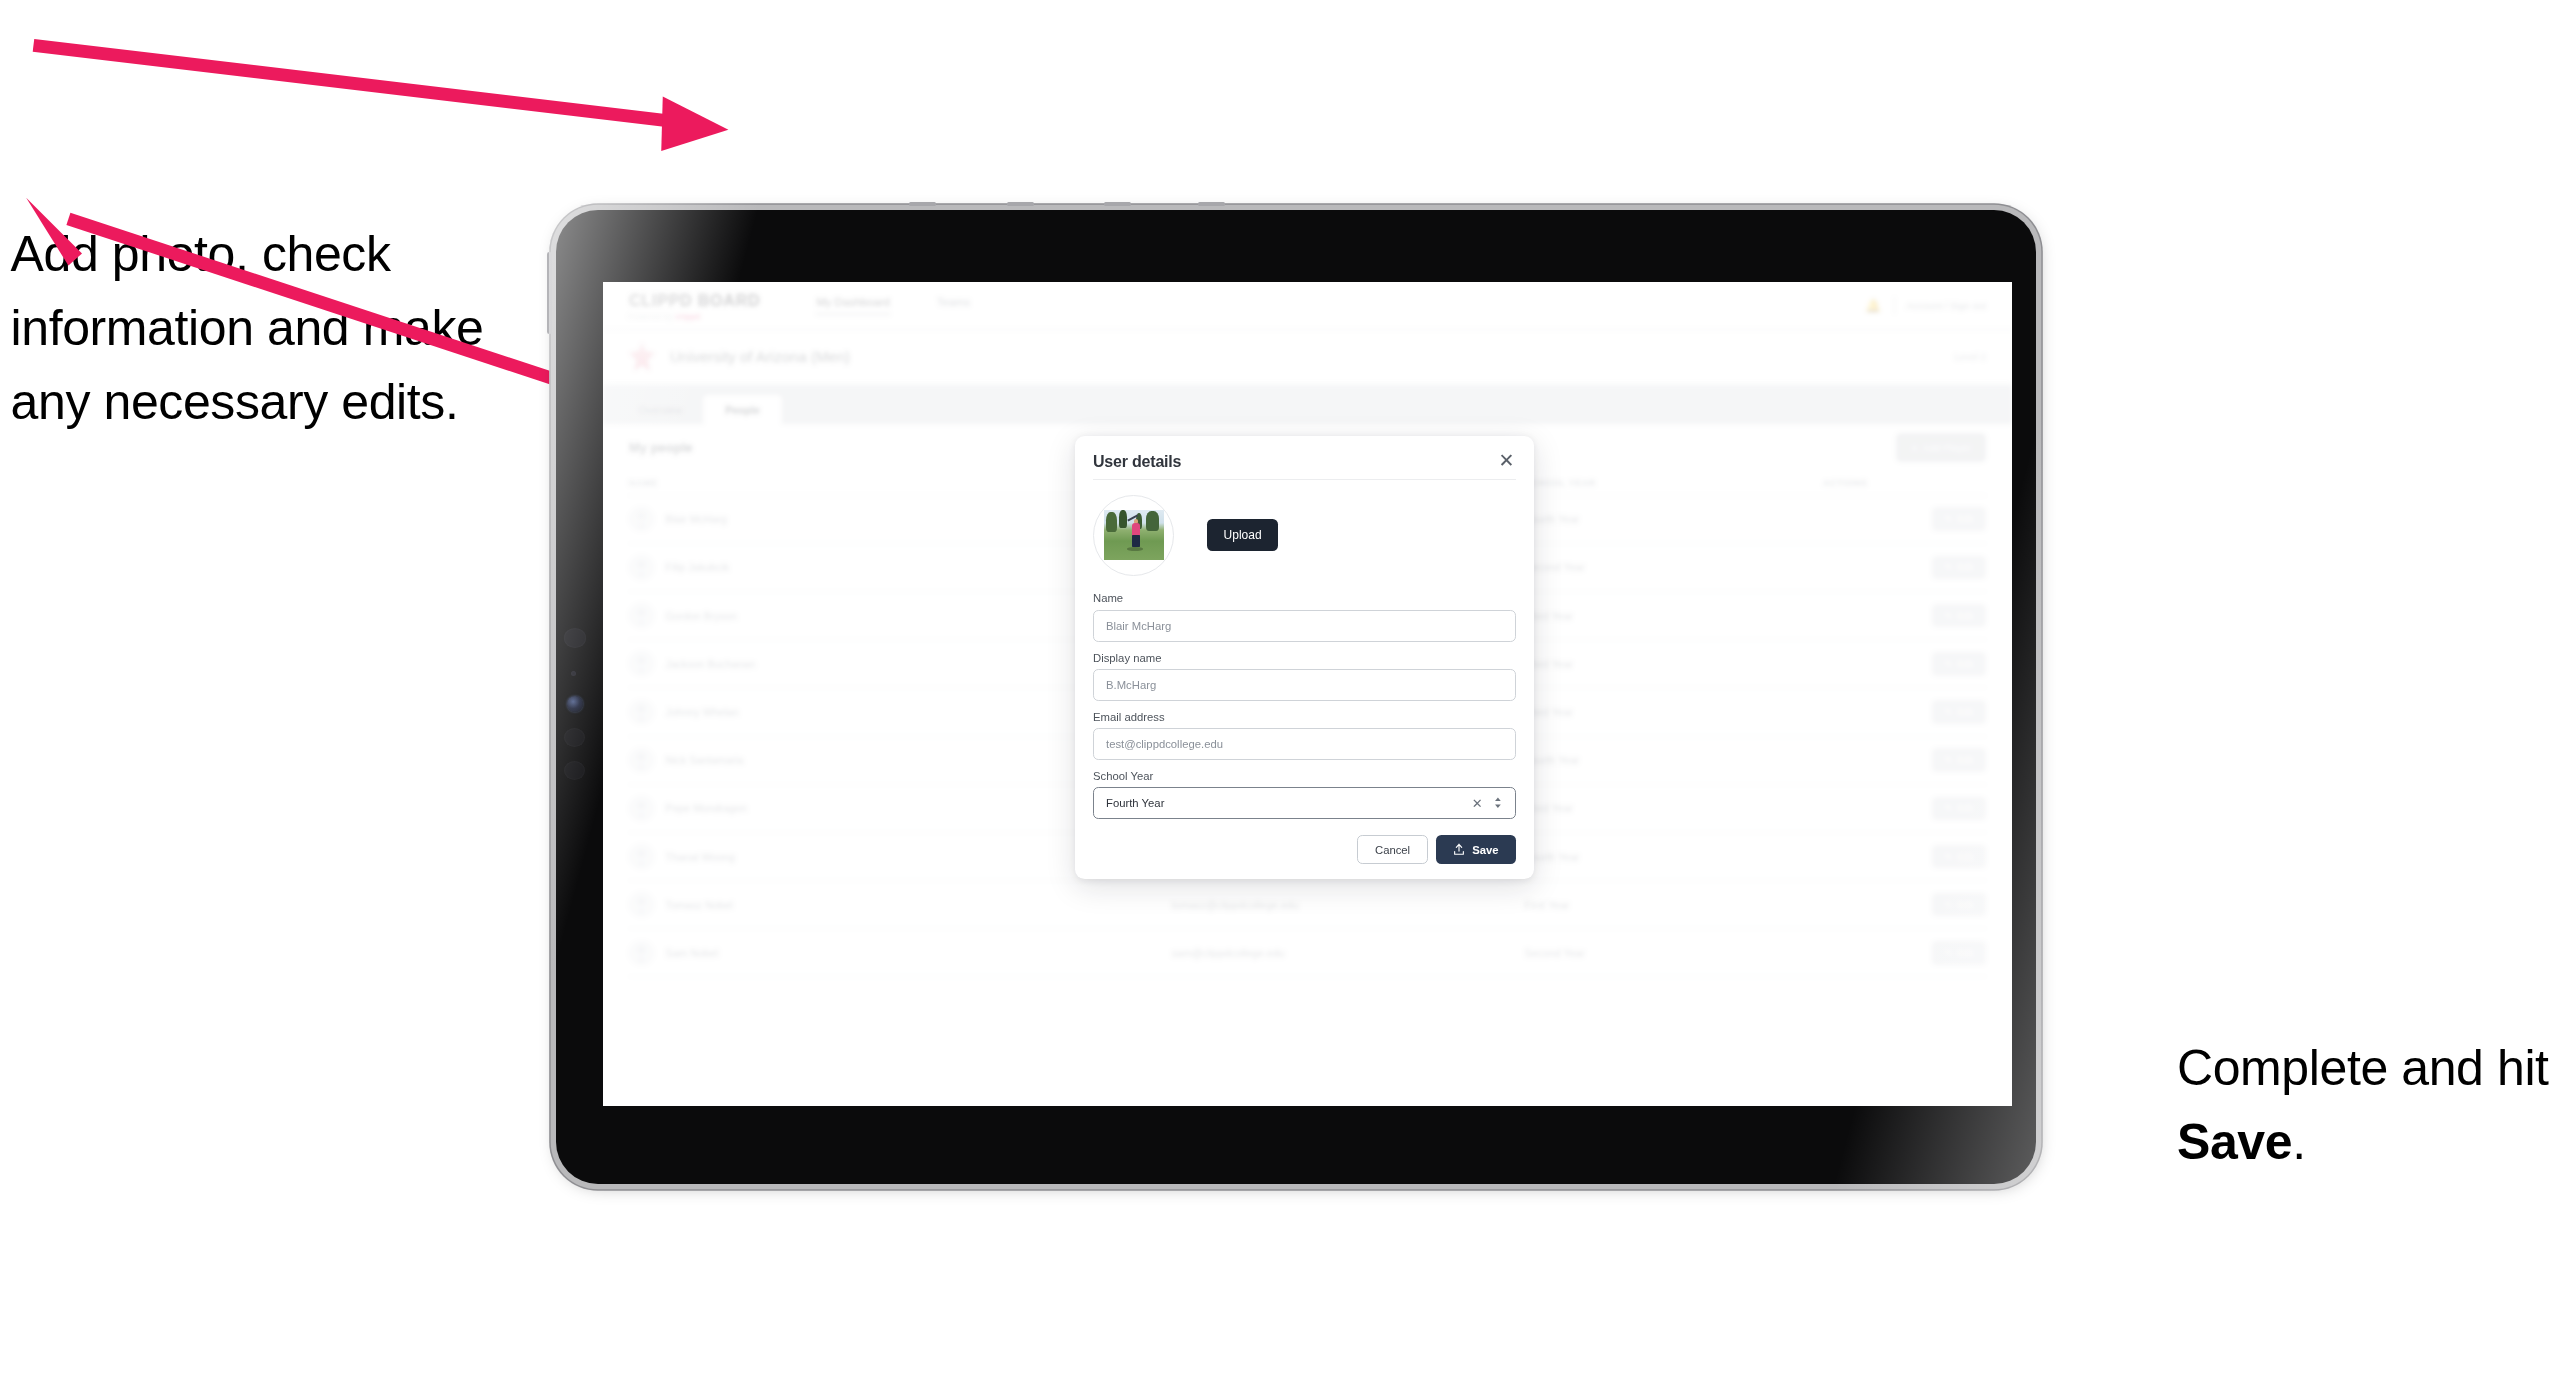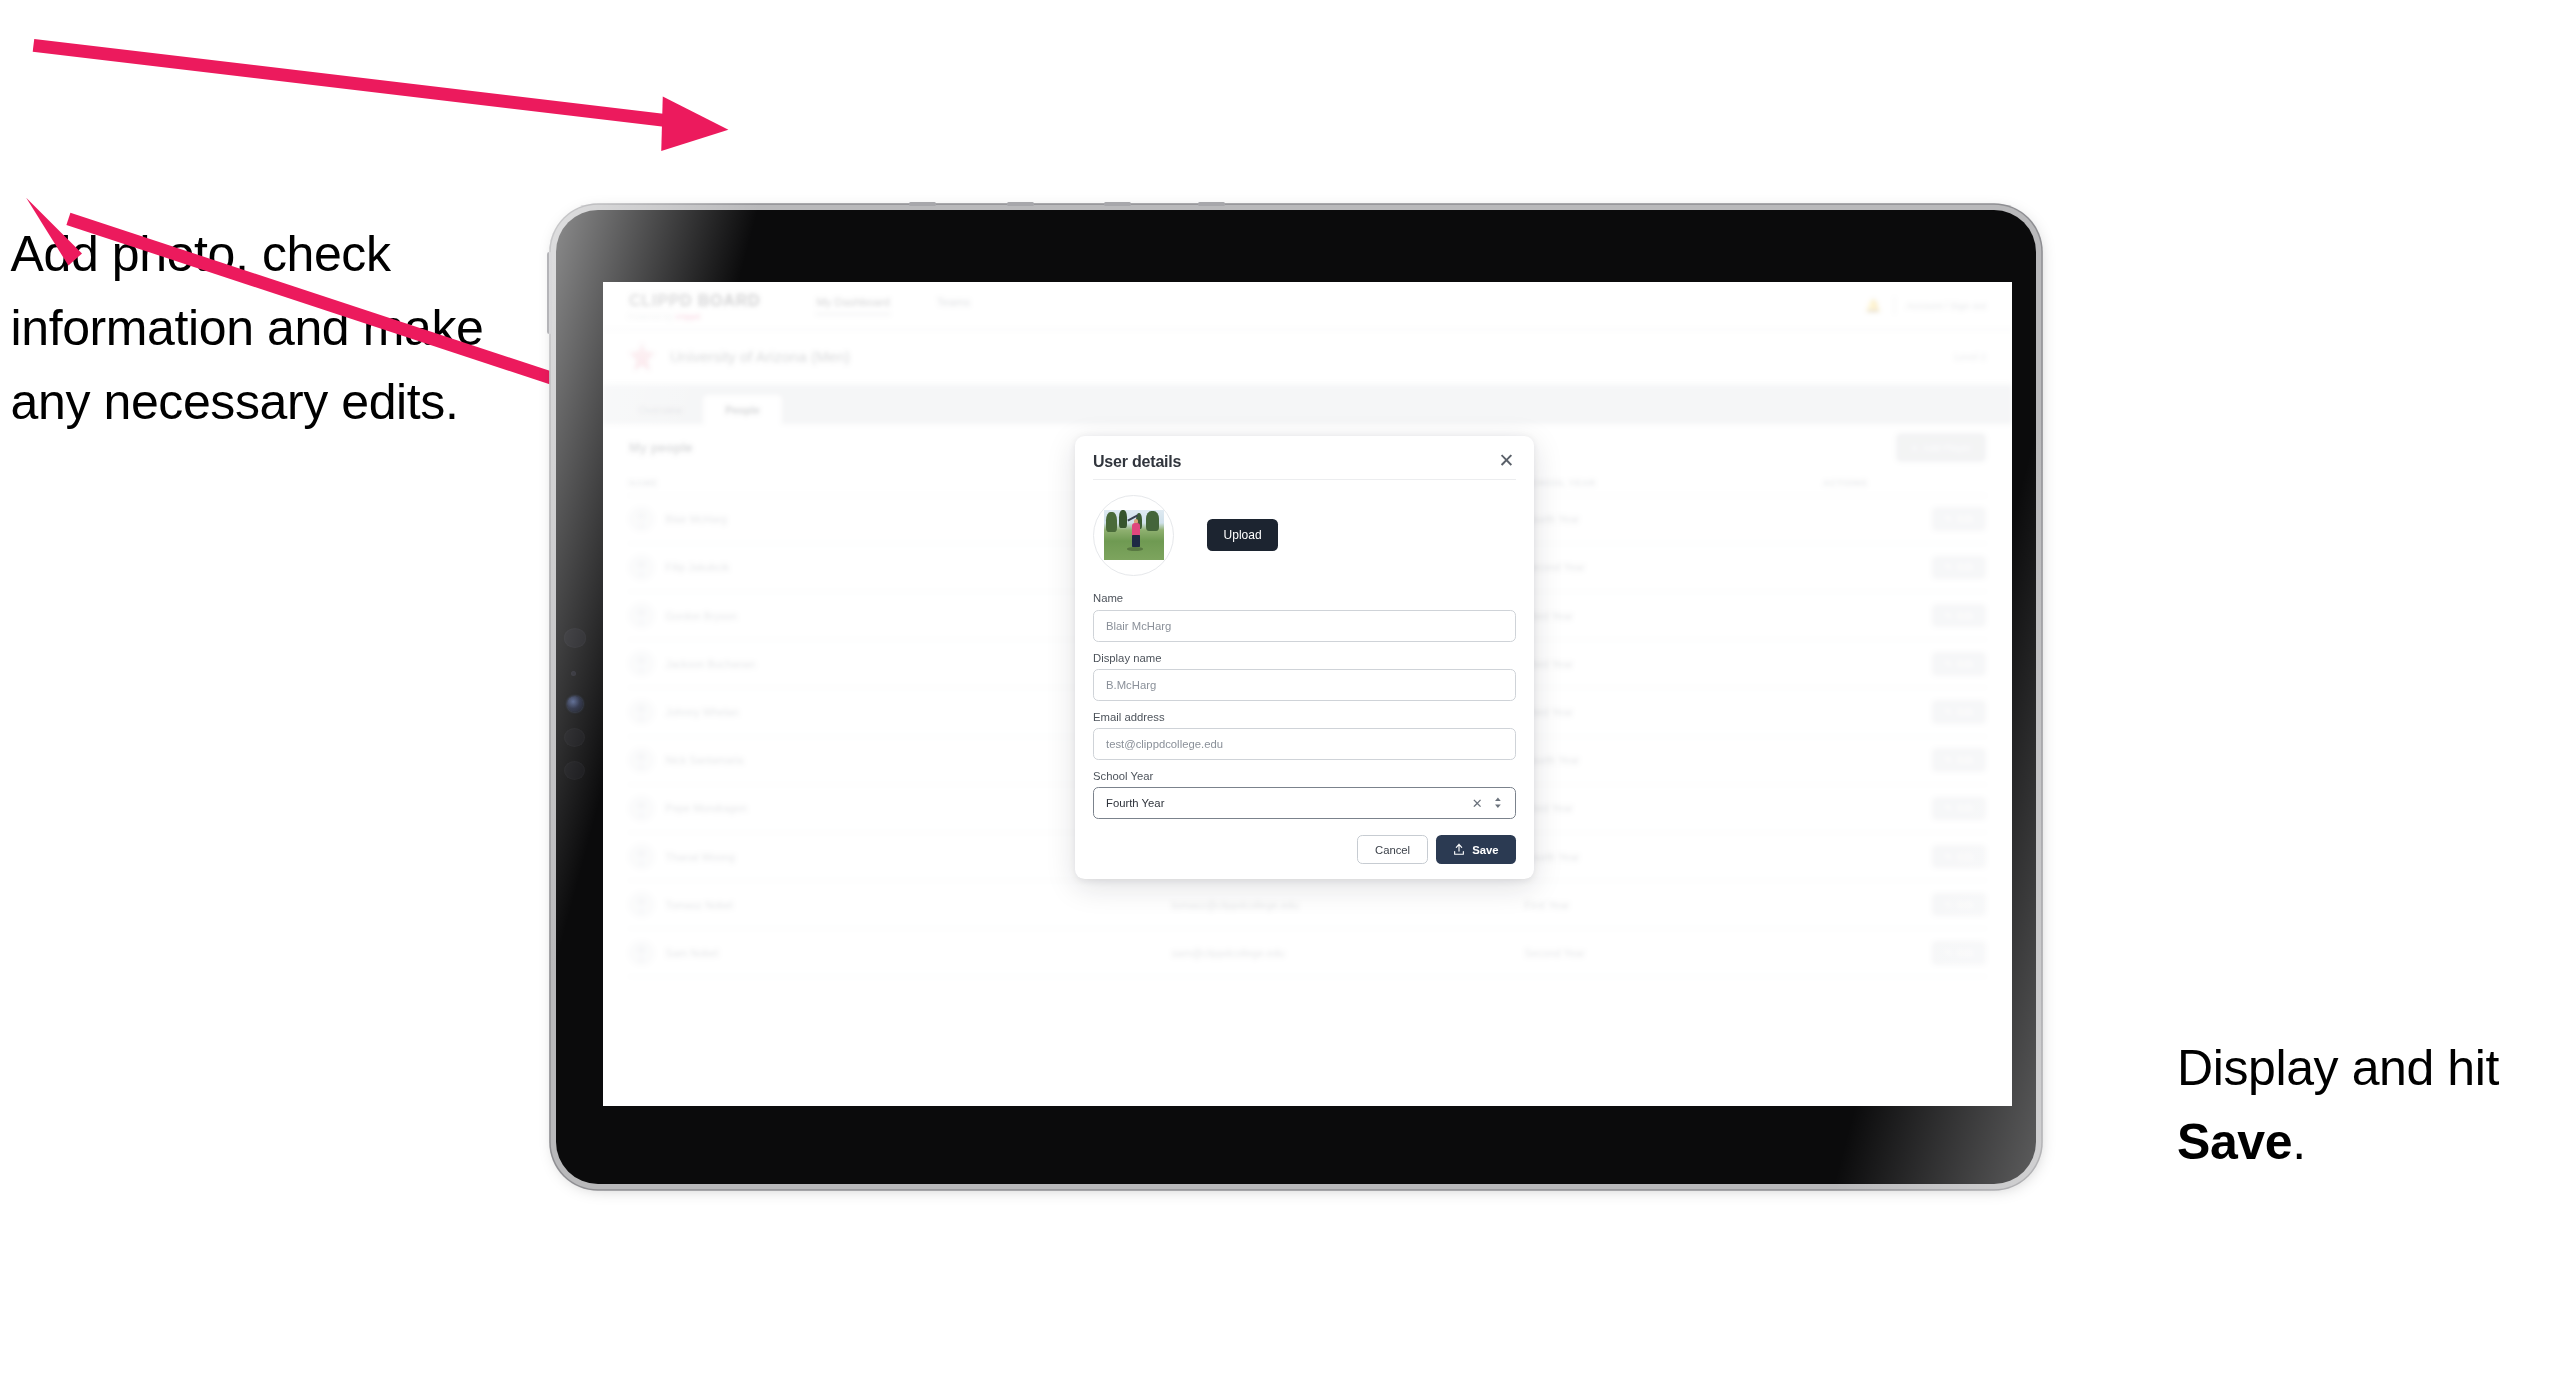--- a/index.html
+++ b/index.html
@@ -544,21 +544,21 @@
     gap: 6.8px;
     font-family: "Liberation Sans", sans-serif;
   }
   #save-upload-icon { display: flex; }
 </style>
 </head>
 <body>
 
 <div class="annotation" id="annotation-left">Add photo, check information and make any necessary edits.</div>
 
-<div class="annotation" id="annotation-right"><span>Display and hit </span><span class="bold">Save</span><span>.</span></div>
+<div class="annotation" id="annotation-right"><span>Complete and hit </span><span class="bold">Save</span><span>.</span></div>
 
 <div id="arrow-left-wrap">
   <svg class="arrow-svg" width="740" height="166" viewBox="0 0 980 220">
     <line x1="44" y1="60" x2="900" y2="162" stroke="#ec1a5d" stroke-width="17" stroke-linecap="butt"></line>
     <polygon points="878,128 965,172 876,200" fill="#ec1a5d"></polygon>
   </svg>
 </div>
 
 <div id="arrow-right-wrap">
   <svg class="arrow-svg" width="695" height="264" viewBox="0 0 920 350">

